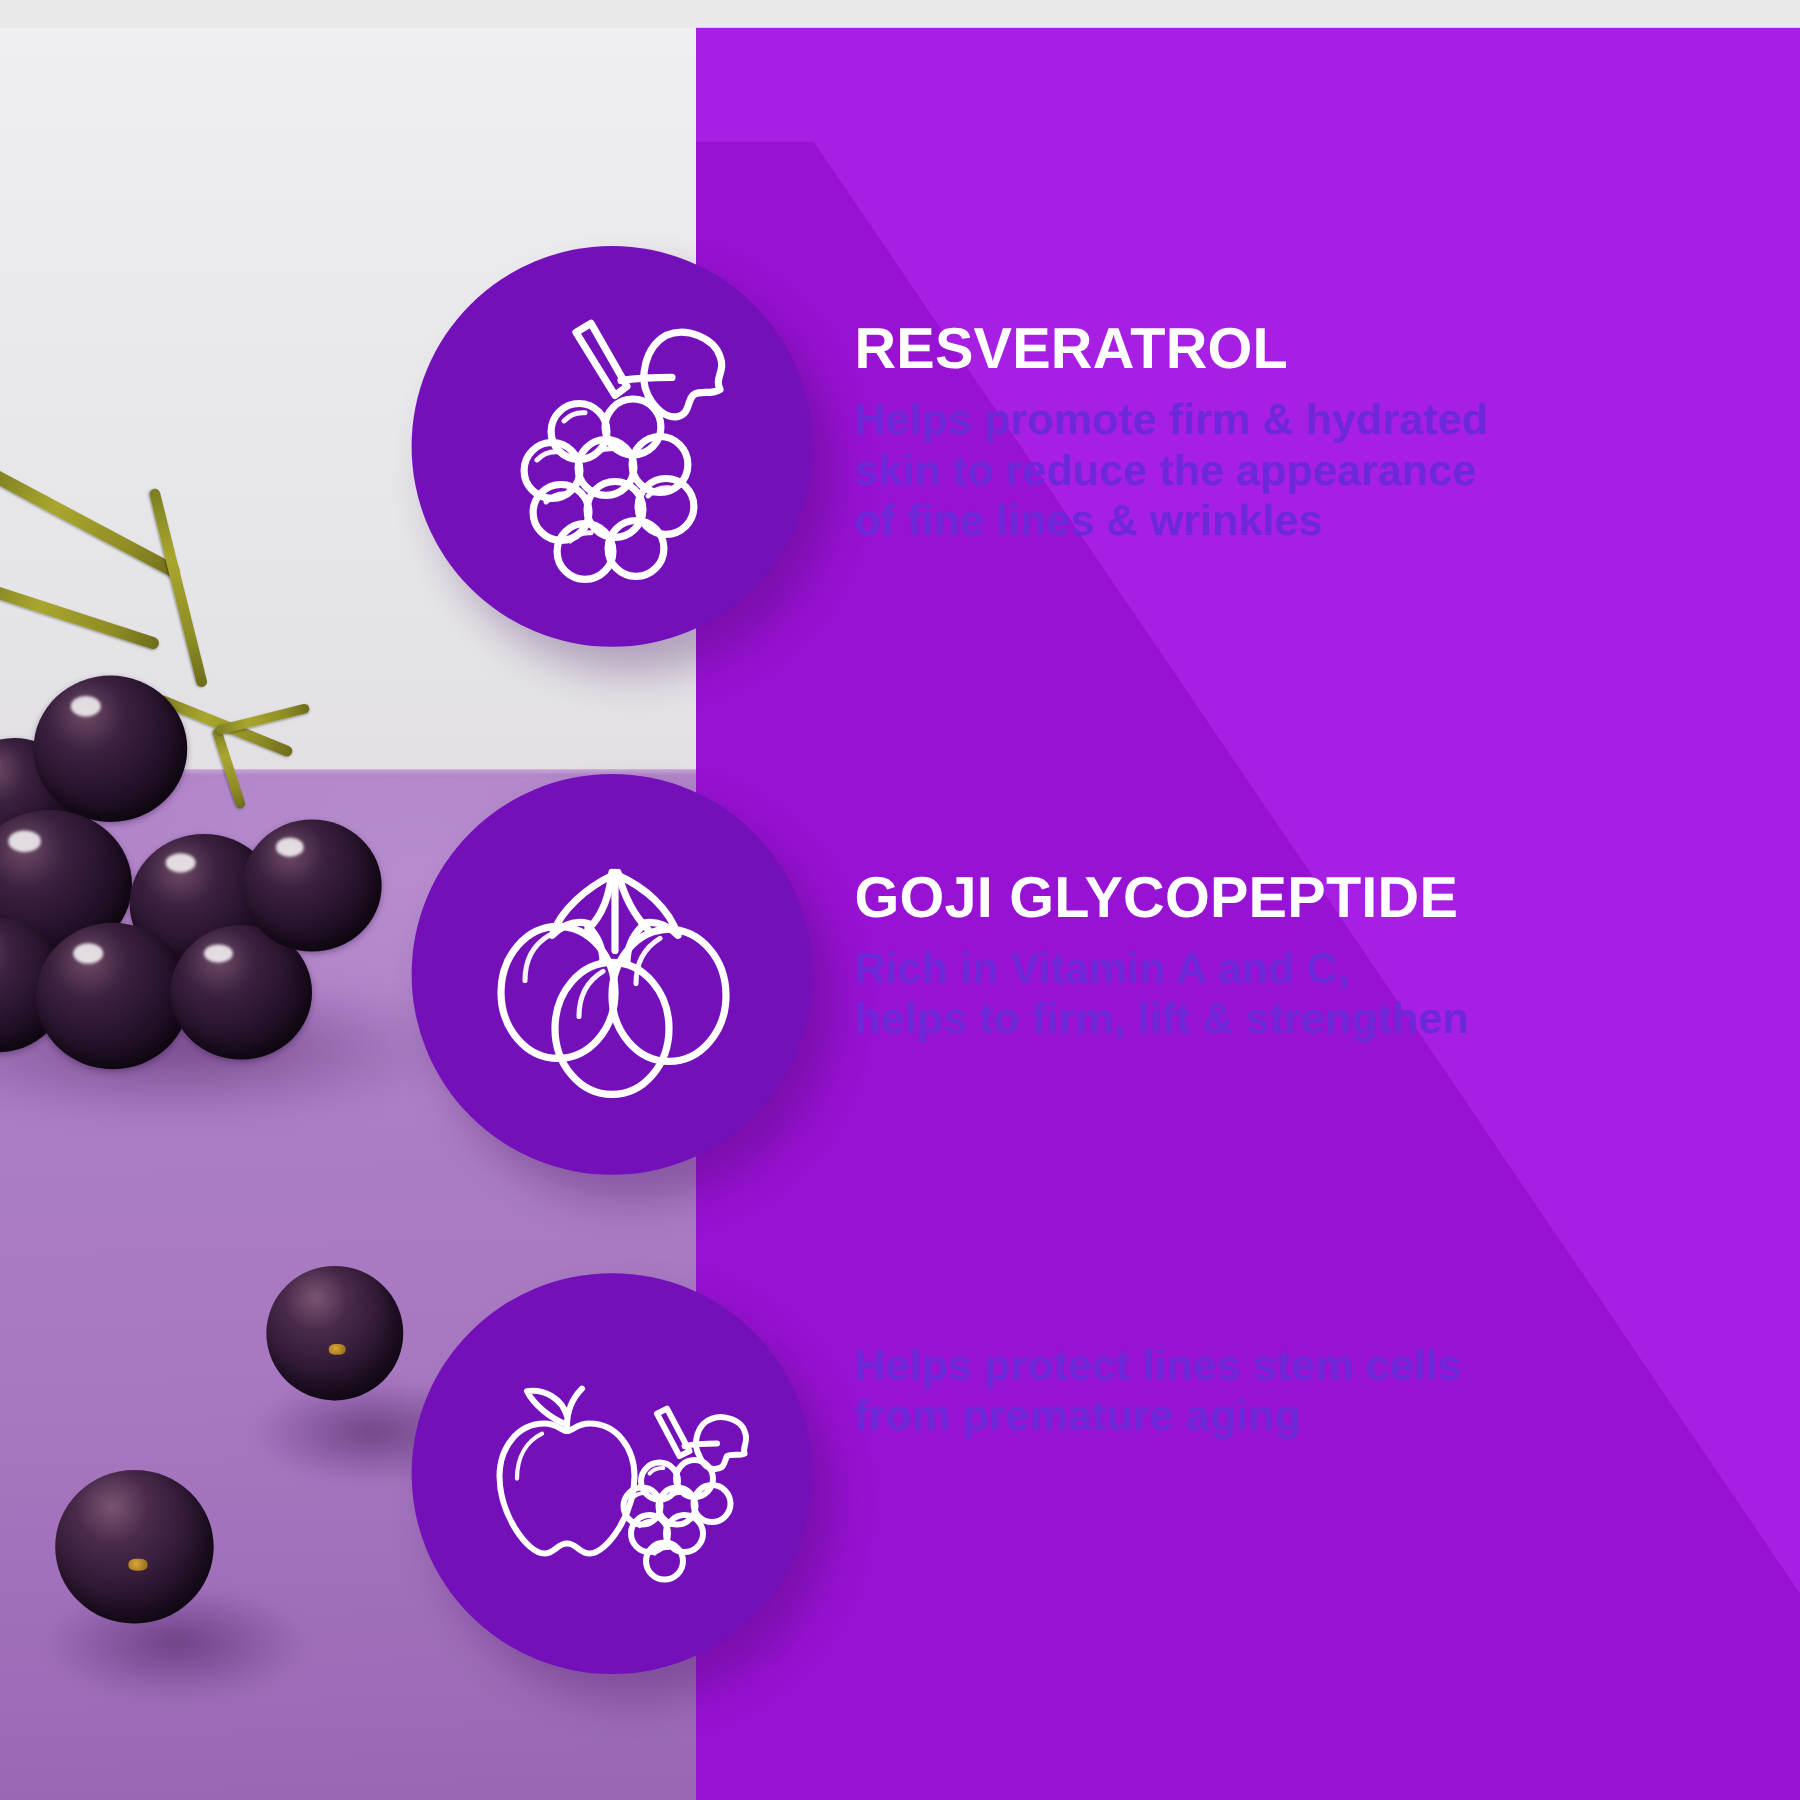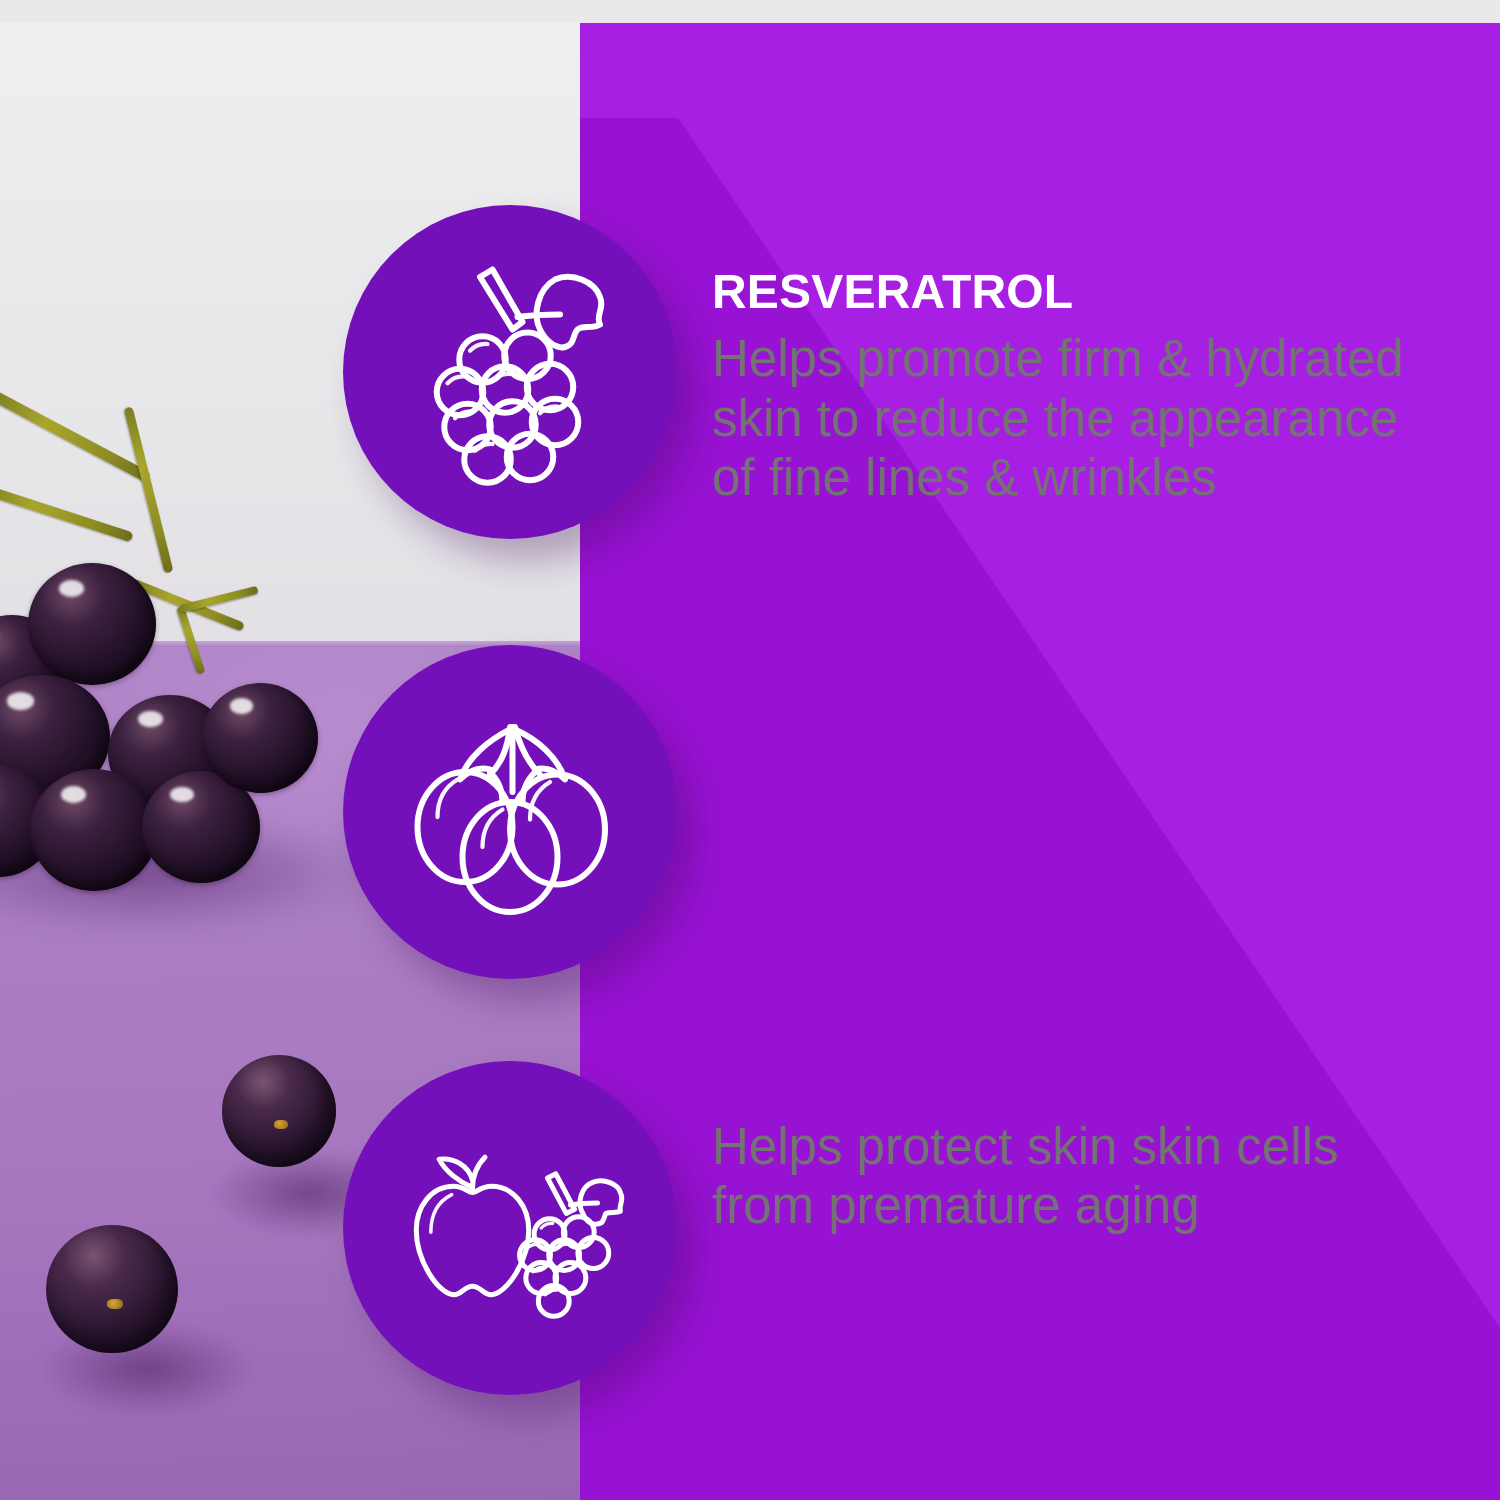--- a/index.html
+++ b/index.html
@@ -114,24 +114,24 @@
   .heading{
     font-weight:700;
     font-size:48px;
     line-height:1.07;
     letter-spacing:.2px;
     color:#FFFFFF;
     text-transform:uppercase;
     margin-bottom:12px;
   }
   .body{
-    font-weight:400;
-    font-size:51px;
+    font-weight:700;
+    font-size:36px;
     line-height:1.16;
-    color:#737373;
+    color:#6d28d9;
     white-space:pre-line;
   }
 </style>
 </head>
 <body>
 
 <div class="stage">
 
   <div class="photo-pane">
     <div class="photo-backdrop"></div>
@@ -271,19 +271,24 @@
     </span>
   </div>
 
   <div class="block t1">
     <div class="heading">RESVERATROL</div>
     <div class="body">Helps promote firm &amp; hydrated
 skin to reduce the appearance
 of fine lines &amp; wrinkles</div>
   </div>
 
+  <div class="block t2">
+    <div class="heading">GOJI GLYCOPEPTIDE</div>
+    <div class="body">Rich in Vitamin A and C,
+helps to firm, lift &amp; strengthen</div>
+  </div>
 
   <div class="block t3">
-    <div class="body">Helps protect skin skin cells
+    <div class="body">Helps protect lines stem cells
 from premature aging</div>
   </div>
 
 </div>
 
 </body></html>

